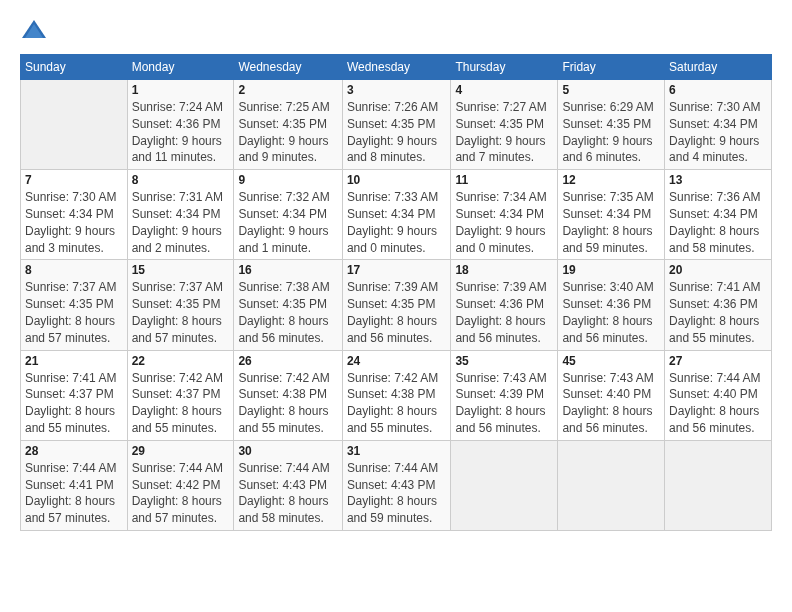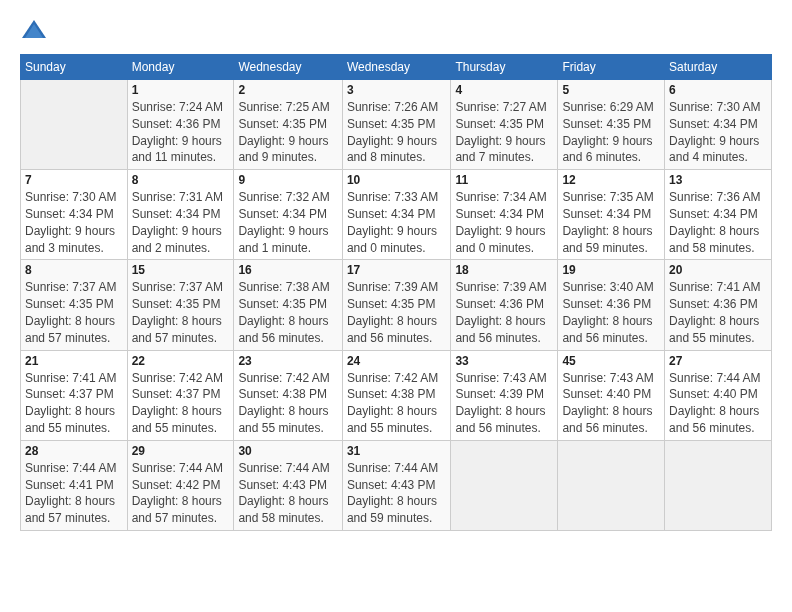--- a/index.html
+++ b/index.html
@@ -313,37 +313,37 @@
         </td>
           <td>
           <span class="day-number">22</span>
           <div class="day-info">
             <span>Sunrise: 7:42 AM</span><br>
             <span>Sunset: 4:37 PM</span><br>
             <span>Daylight: 8 hours and 55 minutes.</span>
           </div>
         </td>
           <td>
-          <span class="day-number">23</span>
+          <span class="day-number">26</span>
           <div class="day-info">
             <span>Sunrise: 7:42 AM</span><br>
             <span>Sunset: 4:38 PM</span><br>
             <span>Daylight: 8 hours and 55 minutes.</span>
           </div>
         </td>
           <td>
           <span class="day-number">24</span>
           <div class="day-info">
             <span>Sunrise: 7:42 AM</span><br>
             <span>Sunset: 4:38 PM</span><br>
             <span>Daylight: 8 hours and 55 minutes.</span>
           </div>
         </td>
           <td>
-          <span class="day-number">33</span>
+          <span class="day-number">35</span>
           <div class="day-info">
             <span>Sunrise: 7:43 AM</span><br>
             <span>Sunset: 4:39 PM</span><br>
             <span>Daylight: 8 hours and 56 minutes.</span>
           </div>
         </td>
           <td>
           <span class="day-number">45</span>
           <div class="day-info">
             <span>Sunrise: 7:43 AM</span><br>

